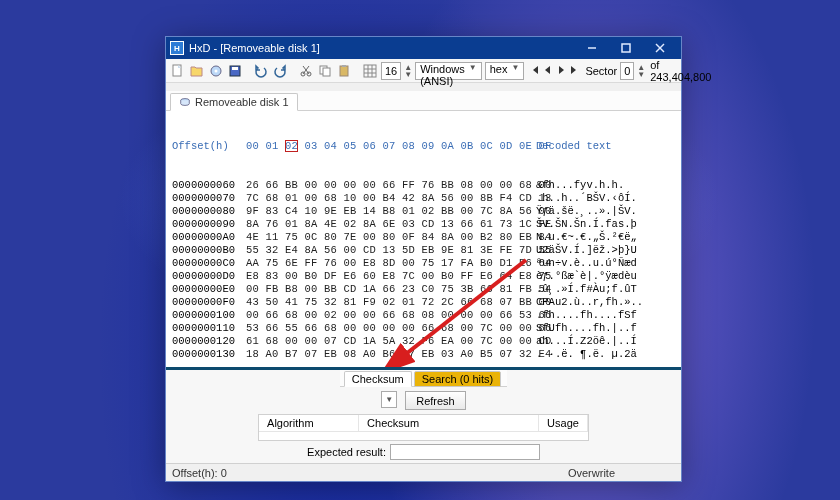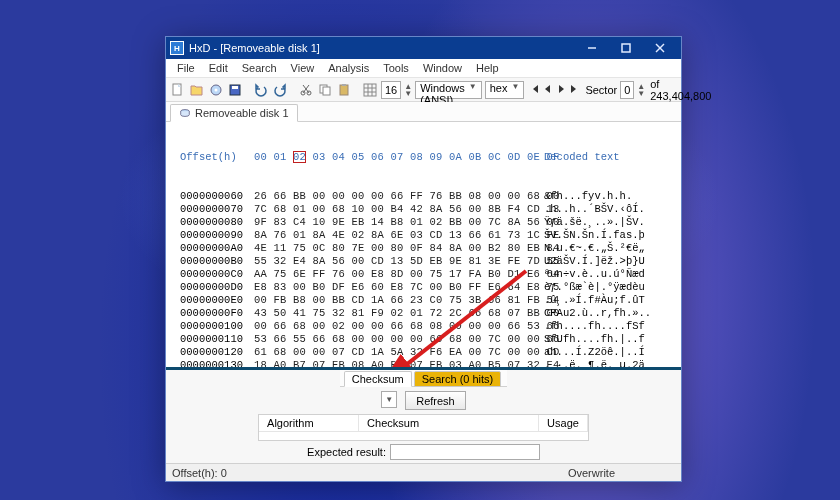--- a/index.html
+++ b/index.html
@@ -120,39 +120,40 @@
   }
   .tab-strip {
     background: #fcfcfc;
     height: 20px;
     display: flex;
     align-items: flex-end;
     padding: 0 4px;
     font-size: 11px;
     color:#333;
     border-bottom:1px solid #d0d0d0;
+    margin-top:8px;
   }
   .tab {
     padding: 2px 8px;
     border: 1px solid #c9c9c9;
     border-bottom:1px solid #fff;
     background: #fff;
     border-radius: 2px 2px 0 0;
     display:flex;align-items:center;gap:4px;
     position:relative;top:1px;
   }
   .tab .disk-icon{width:12px;height:12px;}
   .hex-pane {
     flex: 1;
     background: #fff;
     font-family: "Consolas","Courier New",monospace;
     font-size: 10.5px;
     line-height: 13px;
     color: #222;
-    padding: 3px 6px 0 14px;
+    padding: 3px 6px 0 6px;
     overflow:hidden;
     white-space: pre;
     position:relative;
   }
   .hex-row{display:flex;}
   .hex-off{width:74px;color:#000;}
   .hex-bytes{width:282px;letter-spacing:.2px;}
   .hex-ascii{color:#000;padding-left:8px;}
   .hdr{color:#3a6db5;}
   .hdr .hex-off{color:#3a6db5;}
@@ -213,30 +214,20 @@
         </svg>
       </span>
     <span class="win-btn close">
         <svg>
           <line x1="1" y1="1" x2="9" y2="9"></line>
           <line x1="9" y1="1" x2="1" y2="9"></line>
         </svg>
       </span>
   </div>
 
-  <div class="menubar">
-    <span>File</span>
-    <span>Edit</span>
-    <span>Search</span>
-    <span>View</span>
-    <span>Analysis</span>
-    <span>Tools</span>
-    <span>Window</span>
-    <span>Help</span>
-  </div>
 
   <div class="toolbar">
     <span class="tool-icon">
         <svg viewBox="0 0 14 14">
           <rect x="2" y="1" width="8" height="11" fill="#fff" stroke="#888"></rect>
           <path d="M7 1 L10 4 L7 4 Z" fill="#cde"></path>
         </svg>
       </span>
     <span class="tool-icon">
         <svg viewBox="0 0 14 14">

